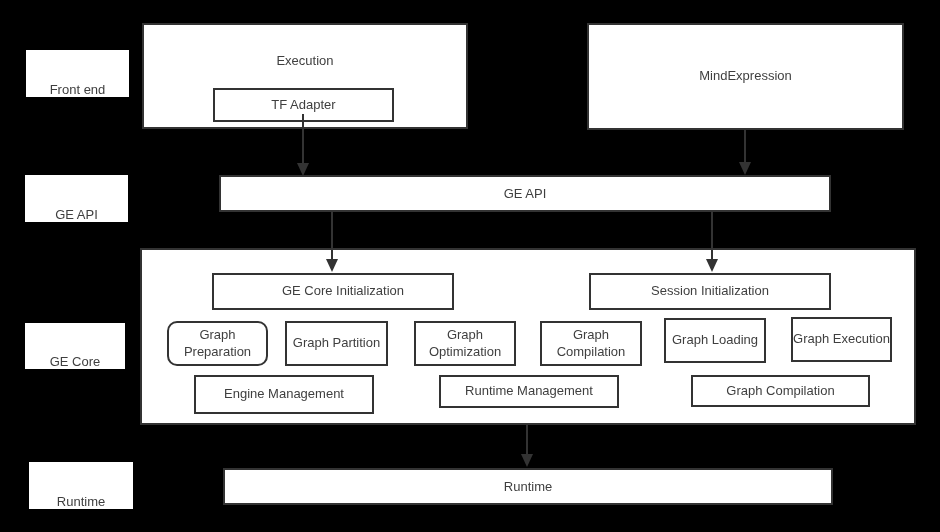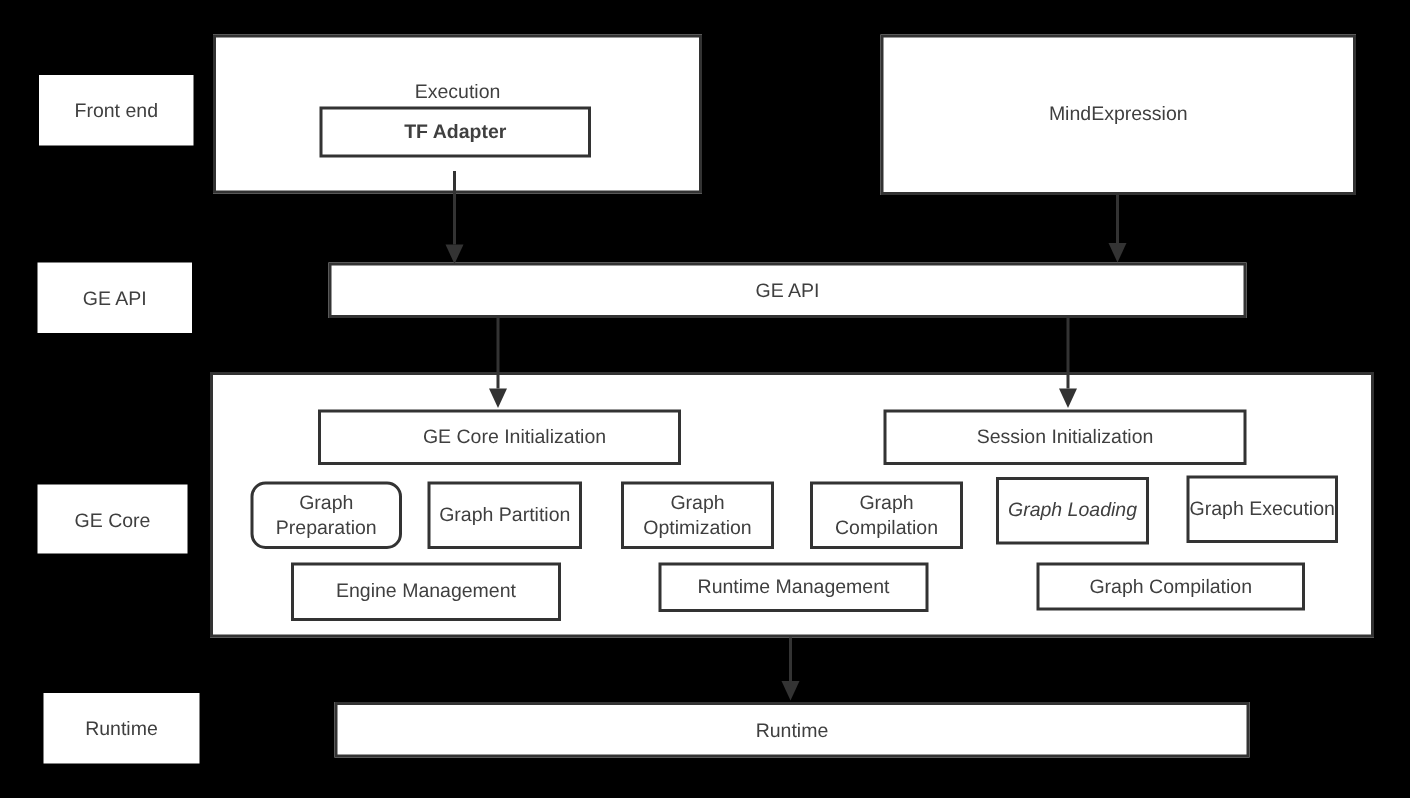--- a/index.html
+++ b/index.html
@@ -10,21 +10,21 @@
     --arrow_color:#333333;
   }
   html,body{margin:0;padding:0;background:var(--bg);}
   .stage{
     position:relative;width:940px;height:532px;background:var(--bg);
     font-family:"Liberation Sans","DejaVu Sans",sans-serif;
     font-size:13px;color:var(--text_color);overflow:hidden;
   }
   .rowlabel{
     position:absolute;background:var(--box_fill);
-    display:flex;align-items:center;justify-content:center;
+    display:flex;align-items:flex-end;justify-content:center;
   }
   .box{
     position:absolute;background:var(--box_fill);
     border:2px solid var(--border_color);box-sizing:border-box;
     display:flex;align-items:center;justify-content:center;
     text-align:center;line-height:1.3;
   }
   .bar{
     position:absolute;background:var(--box_fill);
     border:2px solid var(--border_color);box-sizing:border-box;
@@ -49,35 +49,35 @@
   }
 
   
   .lbl-frontend{left:26px;top:50px;width:103px;height:47px;}
   .lbl-geapi{left:25px;top:175px;width:103px;height:47px;}
   .lbl-gecore{left:25px;top:323px;width:100px;height:46px;}
   .lbl-runtime{left:29px;top:462px;width:104px;height:47px;}
 
   
   .tensorflow{left:142px;top:23px;width:326px;height:106px;}
-  .tf-adapter{left:69px;top:46px;width:181px;height:34px;font-weight:bold;}
+  .tf-adapter{left:69px;top:63px;width:181px;height:34px;}
   .mindexpression{left:587px;top:23px;width:317px;height:107px;}
 
   
   .geapi-bar{left:219px;top:175px;width:612px;height:37px;}
 
   
   .gecore{left:140px;top:248px;width:776px;height:177px;}
   .b-gecore-init{left:70px;top:23px;width:242px;height:37px;padding-left:20px;}
   .b-session-init{left:447px;top:23px;width:242px;height:37px;}
   .b-prep{left:25px;top:71px;width:101px;height:45px;border-radius:10px;}
   .b-part{left:143px;top:71px;width:103px;height:45px;text-align:right;}
   .b-opt{left:272px;top:71px;width:102px;height:45px;text-align:center;}
   .b-comp{left:398px;top:71px;width:102px;height:45px;}
-  .b-load{left:522px;top:68px;width:102px;height:45px;font-style:italic;}
+  .b-load{left:522px;top:68px;width:102px;height:45px;}
   .b-exec{left:649px;top:67px;width:101px;height:45px;}
   .b-engine{left:52px;top:125px;width:180px;height:39px;}
   .b-operator{left:297px;top:125px;width:180px;height:33px;}
   .b-graphmgmt{left:549px;top:125px;width:179px;height:32px;}
   .gecore .box{position:absolute;}
 
   
   .runtime-bar{left:223px;top:468px;width:610px;height:37px;}
 
   

